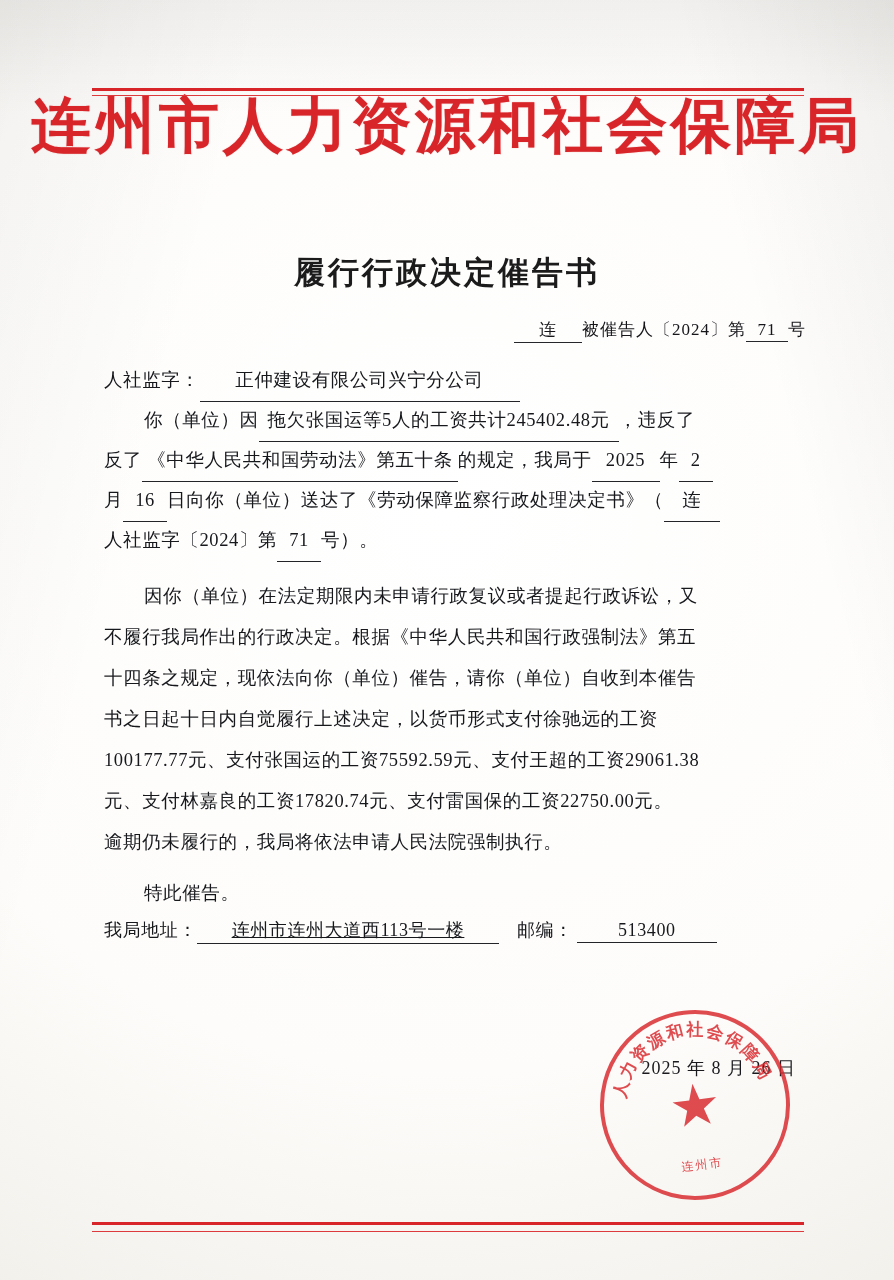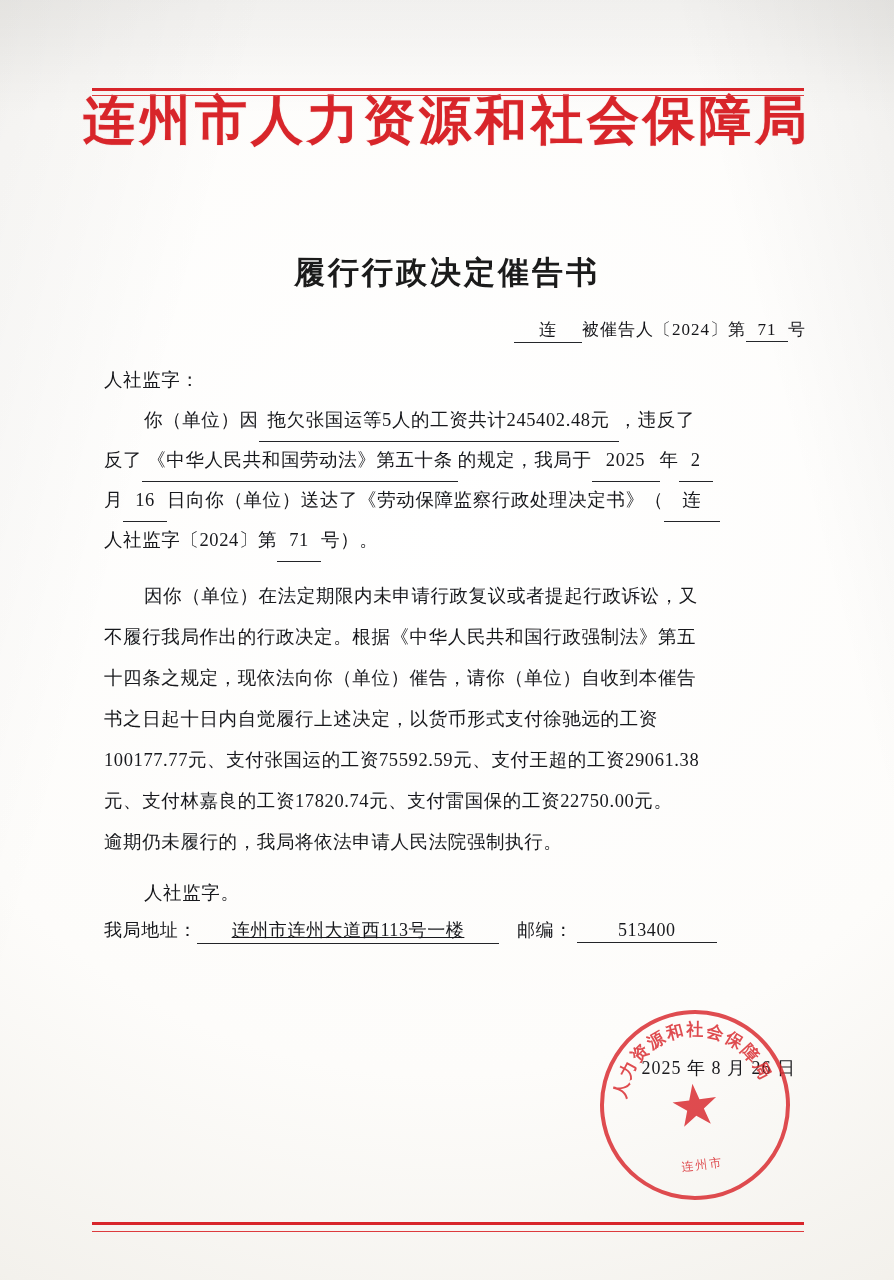--- a/index.html
+++ b/index.html
@@ -45,21 +45,21 @@
   .letterhead {
     position: absolute;
     left: 0;
     top: 86px;
     width: 894px;
     text-align: center;
   }
   .letterhead-title {
     font-family: "Liberation Serif", "DejaVu Serif", serif;
     font-weight: bold;
-    font-size: 52px;
+    font-size: 60px;
     letter-spacing: 4px;
     color: #d8252a;
     text-shadow: 0 0 1px rgba(216,37,42,0.5);
     white-space: nowrap;
   }
   .head-rule {
     position: absolute;
     left: 92px;
     width: 712px;
     height: 3px;
@@ -248,20 +248,21 @@
     <span>〔2024〕</span>
     <span>第</span>
     <span class="fill w-num">71</span>
     <span>号</span>
   </div>
 
   <div class="body-block">
 
     <div class="line">
       <span>人社监字：</span>
+      <span class="u" style="min-width:310px">正仲建设有限公司兴宁分公司</span>
     </div>
 
     <div class="line indent">
       <span>你（单位）因</span>
       <span class="u" style="min-width:350px">拖欠张国运等5人的工资共计245402.48元</span>
       <span>，违反了</span>
     </div>
 
     <div class="line">
       <span>反了</span>
@@ -290,21 +291,21 @@
 
     <div class="flow indent">因你（单位）在法定期限内未申请行政复议或者提起行政诉讼，又</div>
     <div class="flow">不履行我局作出的行政决定。根据《中华人民共和国行政强制法》第五</div>
     <div class="flow">十四条之规定，现依法向你（单位）催告，请你（单位）自收到本催告</div>
     <div class="flow">书之日起十日内自觉履行上述决定，以货币形式支付徐驰远的工资</div>
     <div class="flow">100177.77元、支付张国运的工资75592.59元、支付王超的工资29061.38</div>
     <div class="flow">元、支付林嘉良的工资17820.74元、支付雷国保的工资22750.00元。</div>
     <div class="flow">逾期仍未履行的，我局将依法申请人民法院强制执行。</div>
 
     <div style="height:10px"></div>
-    <div class="flow indent">人社监字。</div>
+    <div class="flow indent">特此催告。</div>
   </div>
 
   <div class="footer-fields">
     <div class="field-row">
       <span class="field-label">我局地址：</span>
       <span class="field-val addr-val">连州市连州大道西113号一楼</span>
       <span class="gap"></span>
       <span class="field-label">邮编：</span>
       <span class="field-val post-val">513400</span>
     </div>

